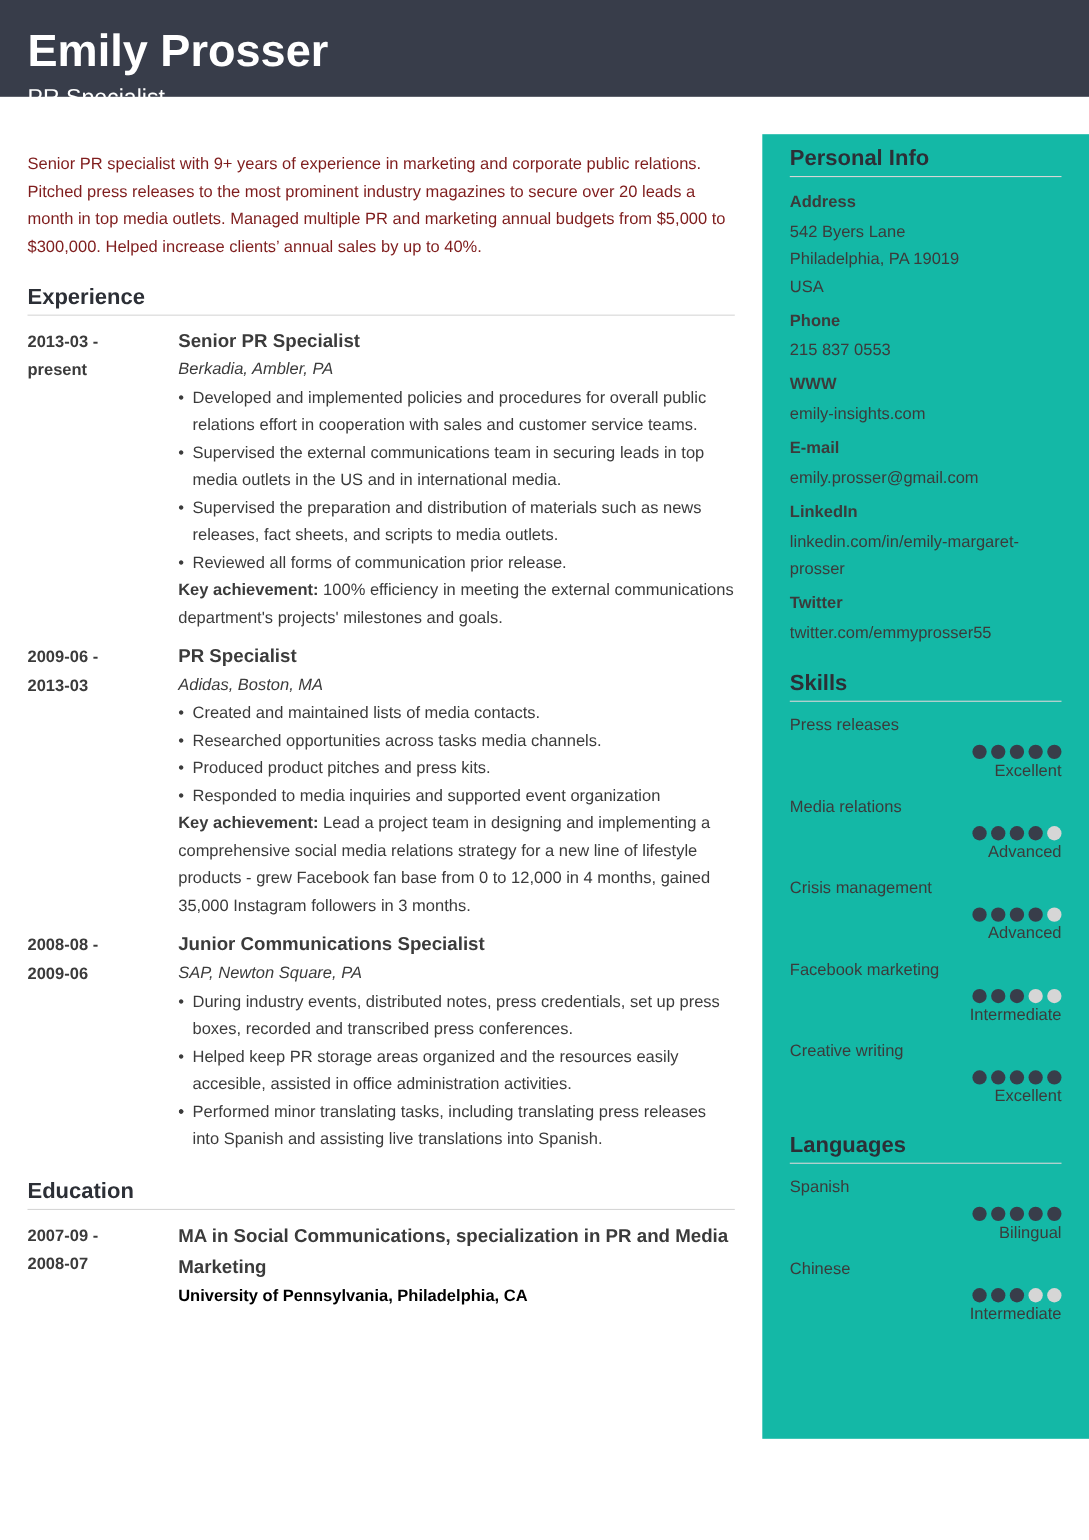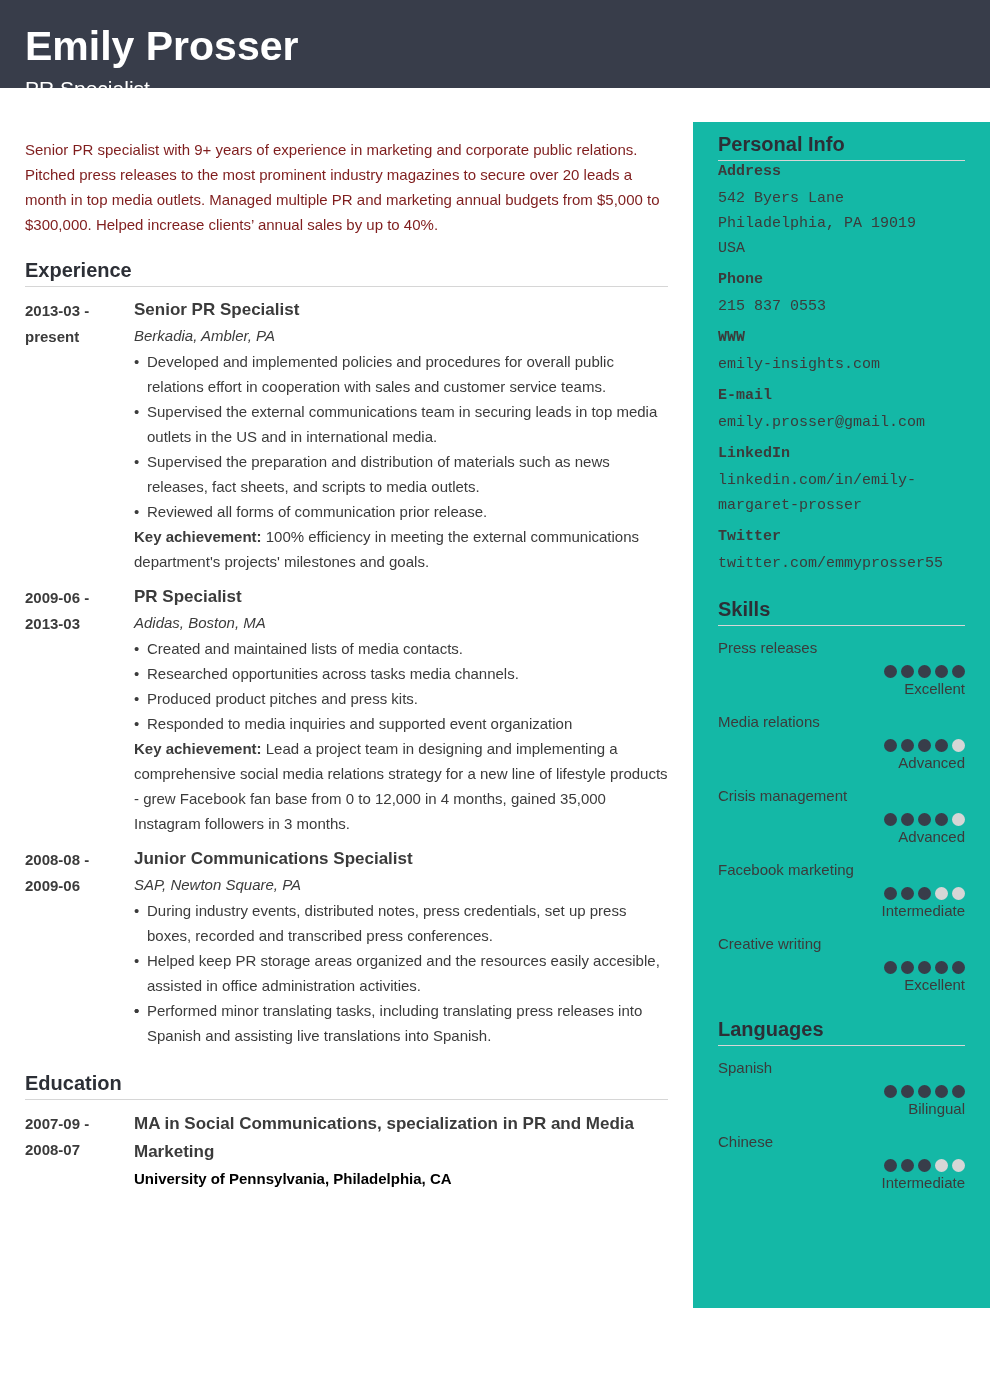--- a/index.html
+++ b/index.html
@@ -29,42 +29,42 @@
   }
 
   .summary { font-size: 15px; line-height: 25px; color: #7f1d1d; width: 643px; }
 
   .section-title {
     font-size: 20px; font-weight: bold; color: #2c2f36;
     border-bottom: 1px solid #d6d6d6; padding-bottom: 3px; line-height: 26px;
   }
   .main .section-title { margin-top: 20px; width: 643px; }
 
-  .entry { display: flex; width: 643px; margin-top: 10px; }
+  .entry { display: flex; width: 643px; margin-top: 10px; gap: 28px; }
   .entry .dates {
     width: 109px; flex: none; font-size: 15px; font-weight: bold;
     line-height: 26px; color: #3b3b3b; padding-top: 1px;
   }
   .entry .body { width: 534px; }
   .entry .role { font-size: 17px; font-weight: bold; color: #3b3b3b; line-height: 26px; }
   .entry .company { font-size: 15px; font-style: italic; line-height: 26px; color: #3b3b3b; }
   .entry ul { list-style: none; }
   .entry li {
     font-size: 15px; line-height: 25px; color: #3b3b3b;
     padding-left: 13px; position: relative;
   }
   .entry li .bullet { position: absolute; left: 0; top: 0; }
   .entry .achievement { font-size: 15px; line-height: 25px; color: #3b3b3b; }
   .entry .achievement b { font-weight: bold; }
 
   .edu .role { font-size: 17px; line-height: 28px; }
   .edu .school { font-size: 15px; font-weight: bold; line-height: 26px; color: #000000; }
 
   .sidebar .section-title { width: 247px; }
-  .info-block { margin-top: 0; font-family: Liberation Mono, monospace; }
+  .info-block { margin-top: 12px; }
   .info-label { font-size: 15px; font-weight: bold; color: #3b3b3b; line-height: 22px; }
   .info-value { font-size: 15px; line-height: 25px; color: #3b3b3b; }
   .info-group + .info-group { margin-top: 8px; }
   .info-group .info-label { margin-bottom: 3px; }
 
   .sidebar .spacer { height: 20px; }
   .skill { width: 247px; margin-top: 11px; }
   .skill .skill-name { font-size: 15px; line-height: 22px; color: #3b3b3b; }
   .skill .dots { display: flex; justify-content: flex-end; gap: 4px; margin-top: 6px; }
   .dot { width: 13px; height: 13px; border-radius: 50%; background: #383d4a; }

